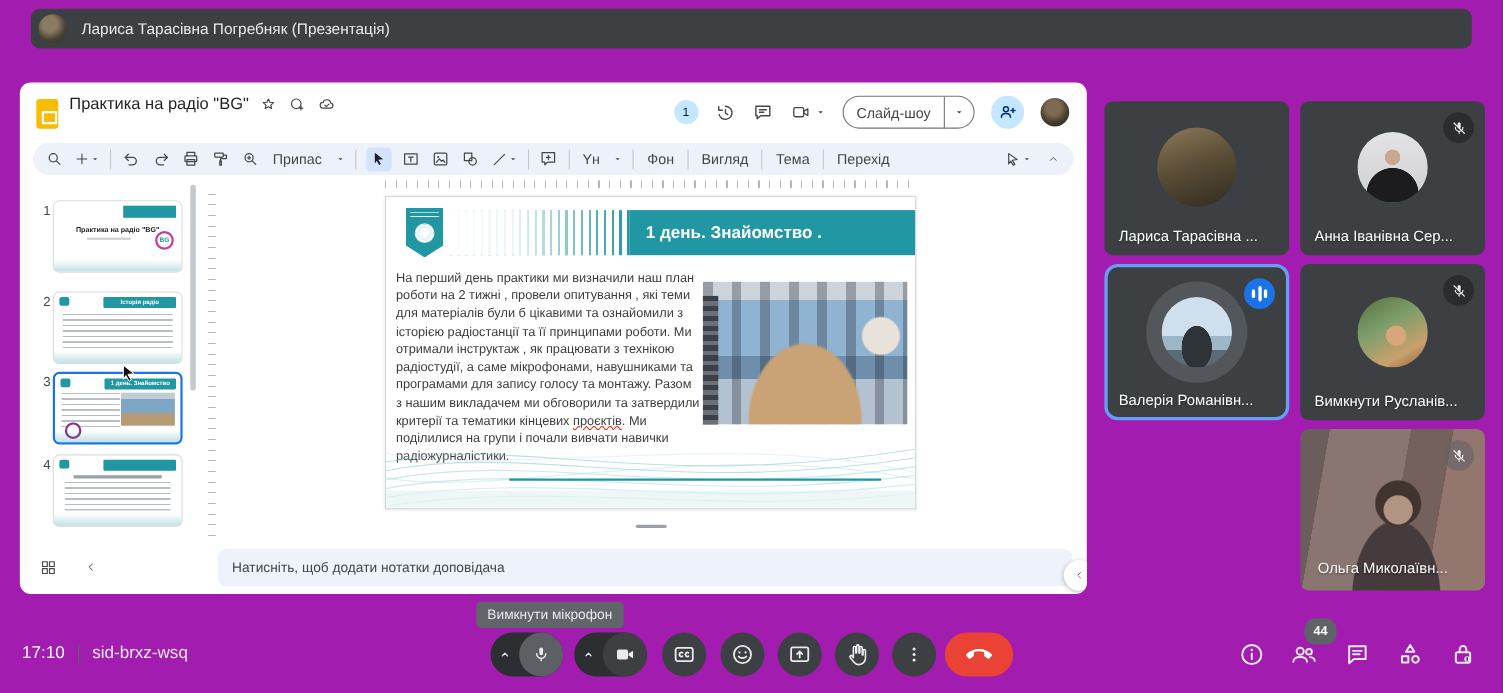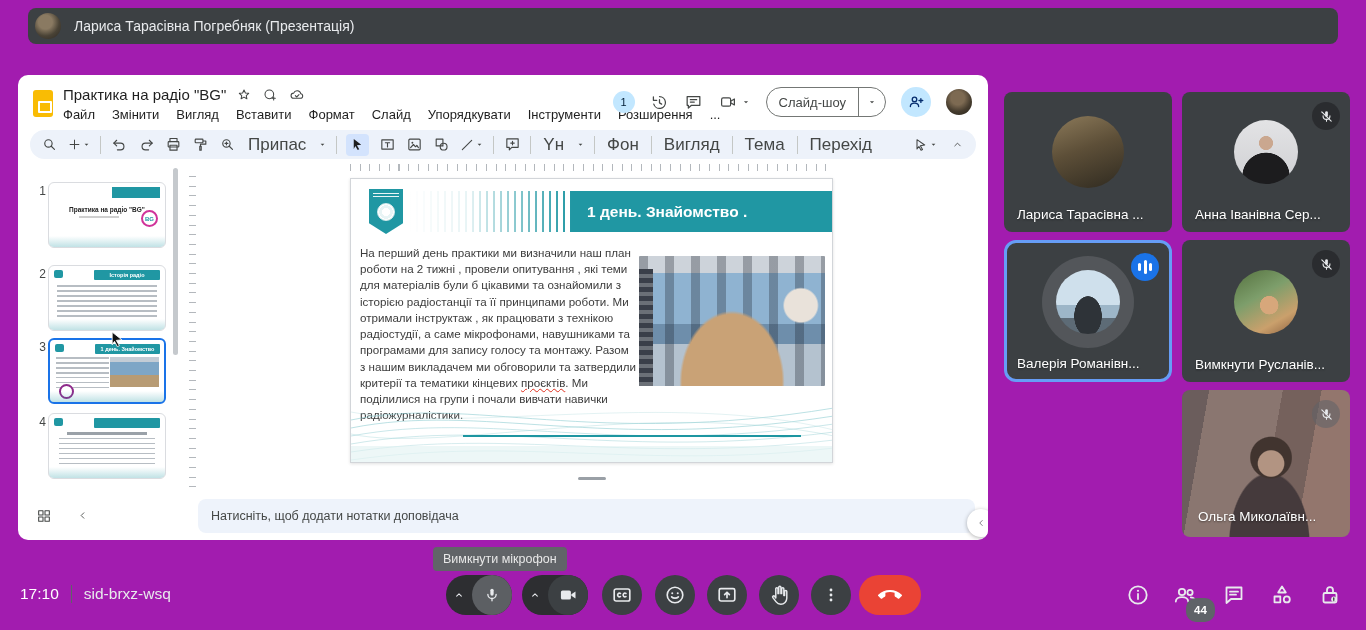--- a/index.html
+++ b/index.html
@@ -40,21 +40,21 @@
   .hdr-avatar { width:26px; height:26px; border-radius:50%;
     background:radial-gradient(circle at 45% 35%, #7d6a52 0 30%, #463c2e 60%, #26221b 100%); }
 
   
   .toolbar { position:absolute; left:12px; top:55px; right:12px; height:29px;
     background:#edf2fa; border-radius:15px; display:flex; align-items:center;
     padding:0 10px; gap:9px; color:#444746; }
   .toolbar .vsep { width:1px; height:18px; background:#c4c7c5; }
   .tbtn { display:flex; align-items:center; justify-content:center; min-width:18px; height:22px; border-radius:4px; }
   .tbtn.active { background:#d3e3fd; padding:0 4px; }
-  .ttext { font-size:17px; padding:0 3px; }
+  .ttext { font-size:13px; padding:0 3px; }
   .toolbar .right { margin-left:auto; display:flex; align-items:center; gap:10px; }
 
   svg.ic { stroke:#444746; fill:none; stroke-width:1.6; stroke-linecap:round; stroke-linejoin:round; display:block; }
   svg.icw { stroke:#e8eaed; fill:none; stroke-width:1.8; stroke-linecap:round; stroke-linejoin:round; display:block; }
   svg.icd { stroke:#062e6f; fill:none; stroke-width:1.8; stroke-linecap:round; stroke-linejoin:round; display:block; }
 
   
   .thumb-num { position:absolute; left:14px; width:14px; text-align:right;
     font-size:12px; color:#444746; }
   .thumb { position:absolute; left:30px; width:118px; height:66px; background:#fff;
@@ -139,21 +139,21 @@
   .ctrl-group .chev { width:26px; display:flex; justify-content:center; }
   .ctrl-group .gbtn { width:40px; height:40px; border-radius:50%; display:flex;
     align-items:center; justify-content:center; }
   .ctrl { position:absolute; top:575px; width:40px; height:40px; border-radius:50%;
     background:#3c4043; display:flex; align-items:center; justify-content:center; }
   .end-call { position:absolute; left:859px; top:575px; width:62px; height:40px; border-radius:20px;
     background:#ea4335; display:flex; align-items:center; justify-content:center; }
   .ricon { position:absolute; top:583px; }
   .count-badge { position:absolute; left:1186px; top:562px; height:19px; padding:12px 8px;
     background:#5f6368; border-radius:10px; color:#fff; font-size:11.5px; font-weight:700;
-    display:flex; align-items:center;margin-top:36px; }
+    display:flex; align-items:center; }
 </style>
 </head>
 <body>
 
 <div id="app">
 
   <div class="banner">
     <div class="banner-avatar"></div>
     <div class="banner-title">Лариса Тарасівна Погребняк (Презентація)</div>
   </div>
@@ -176,32 +176,20 @@
           </svg>
       </span>
       <span>
         <svg class="ic" width="18" height="16" viewBox="0 0 24 24">
             <path d="M7 17h10a3.5 3.5 0 0 0 .6-6.95A5.5 5.5 0 0 0 7 9.2 3.9 3.9 0 0 0 7 17z"></path>
             <path d="M9.5 13l2 2 3.5-3.5"></path>
           </svg>
       </span>
     </div>
 
-    <div class="menubar">
-      <span>Файл</span>
-      <span>Змінити</span>
-      <span>Вигляд</span>
-      <span>Вставити</span>
-      <span>Формат</span>
-      <span>Слайд</span>
-      <span>Упорядкувати</span>
-      <span>Інструменти</span>
-      <span>Розширення</span>
-      <span>...</span>
-    </div>
 
     <div class="hdr-right">
       <div class="collab-badge">1</div>
       <span>
         <svg class="ic" width="19" height="19" viewBox="0 0 24 24">
             <path d="M12 4.5a7.5 7.5 0 1 1-7.2 9.6"></path>
             <path d="M4.3 5v4.2h4.2"></path>
             <path d="M12 8.5v4l2.7 1.6"></path>
           </svg>
       </span>

